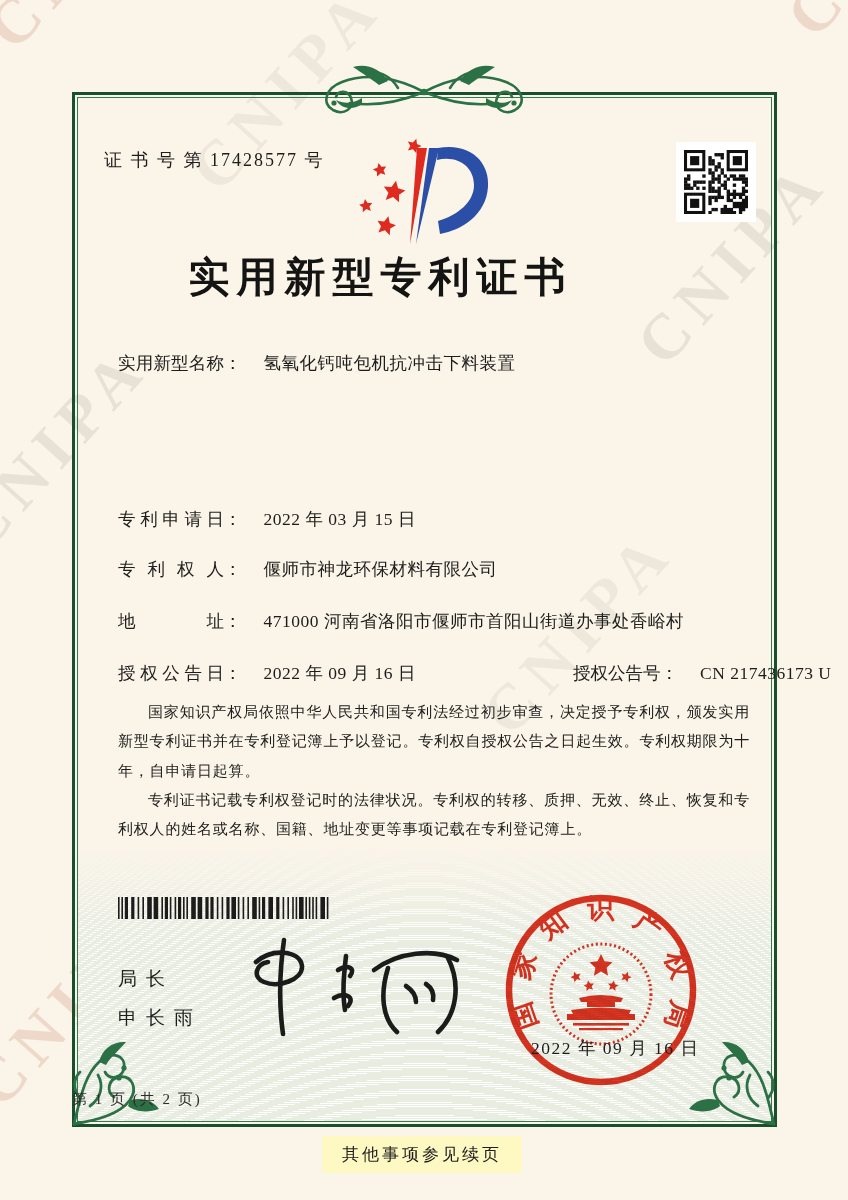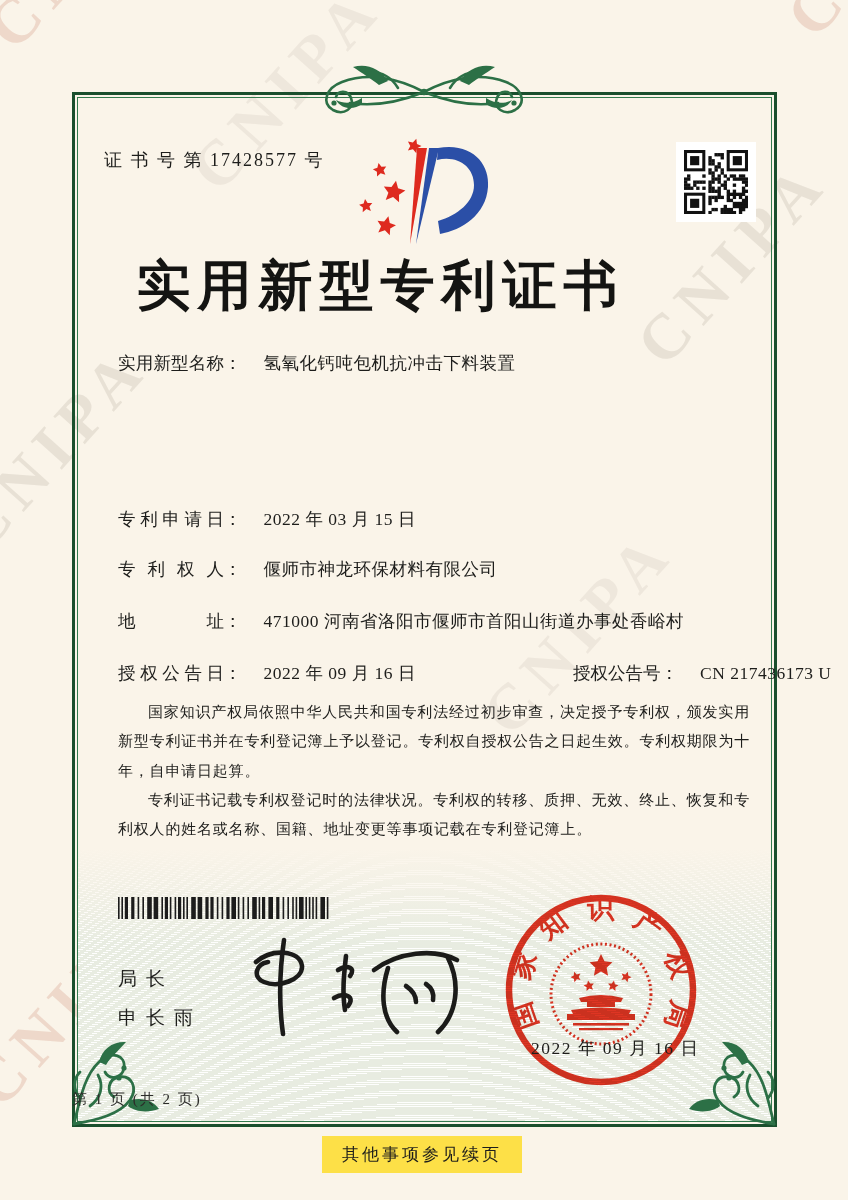--- a/index.html
+++ b/index.html
@@ -42,21 +42,21 @@
   .orn-top{left:300px;top:58px;}
   .orn-bl{left:66px;top:1002px;}
   .orn-br{left:652px;top:1002px;transform:scaleX(-1);}
   
   .cert-no{position:absolute;left:104px;top:148px;font-size:18px;letter-spacing:2px;z-index:4;}
   .logo{position:absolute;left:358px;top:138px;z-index:4;}
   .qr-box{position:absolute;left:676px;top:142px;width:80px;height:80px;background:#fff;z-index:4;}
   .qr-box svg{position:absolute;left:8px;top:8px;}
   .title{
     position:absolute;left:72px;top:250px;width:617px;text-align:center;
-    font-size:54px;font-weight:700;letter-spacing:7px;z-index:4;color:#141412;
+    font-size:41px;font-weight:700;letter-spacing:7px;z-index:4;color:#141412;
   }
   
   .row{position:absolute;left:118px;font-size:17.5px;line-height:26px;z-index:4;white-space:nowrap;}
   .row .lbl{
     display:inline-block;width:106px;text-align:justify;text-align-last:justify;
     vertical-align:top;
   }
   .row .sep{display:inline-block;}
   .row .val{margin-left:22px;letter-spacing:0.5px;}
   .grant-no{position:absolute;left:455px;top:0;}
@@ -68,21 +68,21 @@
   .paras p{margin:0;text-indent:2em;}
   
   .barcode{position:absolute;left:118px;top:897px;z-index:4;}
   .director{position:absolute;left:118px;top:966px;z-index:4;font-size:19px;letter-spacing:9px;}
   .director div{margin-bottom:13px;}
   .signature{position:absolute;left:238px;top:934px;z-index:5;}
   .seal{position:absolute;left:494px;top:883px;z-index:4;mix-blend-mode:multiply;opacity:0.96;}
   .seal-date{position:absolute;left:531px;top:1036px;z-index:6;font-size:17.5px;letter-spacing:1.5px;white-space:nowrap;}
   .page-info{position:absolute;left:72px;top:1090px;width:705px;font-size:15px;letter-spacing:2px;z-index:4;color:#2c2c2a;}
   .footer-note{
-    position:absolute;left:322px;top:1136px;z-index:4;background:#fde047;
+    position:absolute;left:322px;top:1136px;z-index:4;background:#fef9c3;
     padding:7px 20px;font-size:17px;letter-spacing:3px;
   }
 </style>
 </head>
 <body>
 
 <svg width="0" height="0" style="position:absolute" aria-hidden="true">
   <defs>
     <path id="star" d="M0,-10 L2.9,-3.9 L9.5,-3.1 L4.7,1.5 L5.9,8.1 L0,4.5 L-5.9,8.1 L-4.7,1.5 L-9.5,-3.1 L-2.9,-3.9 Z"></path>
     <g id="flourish-half">

